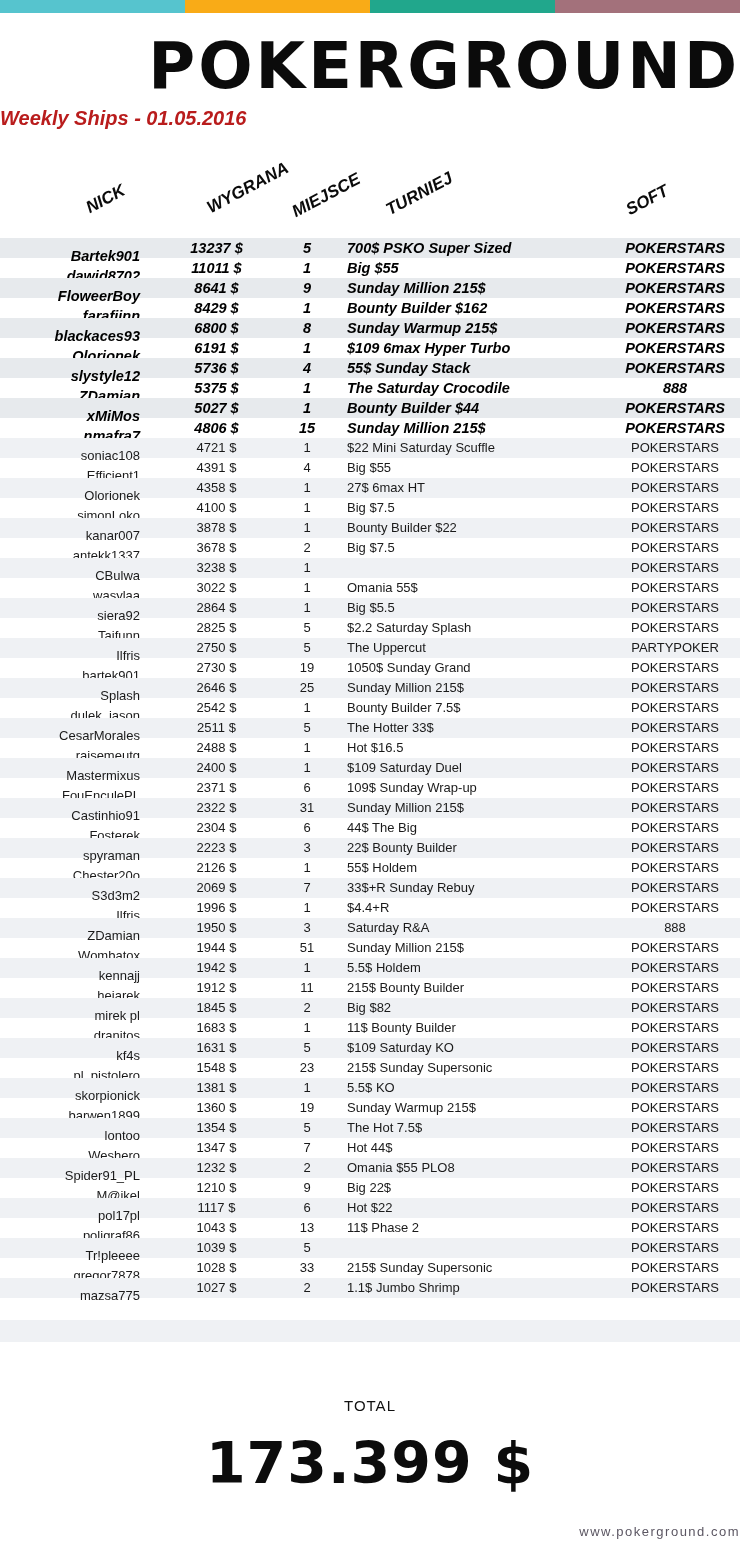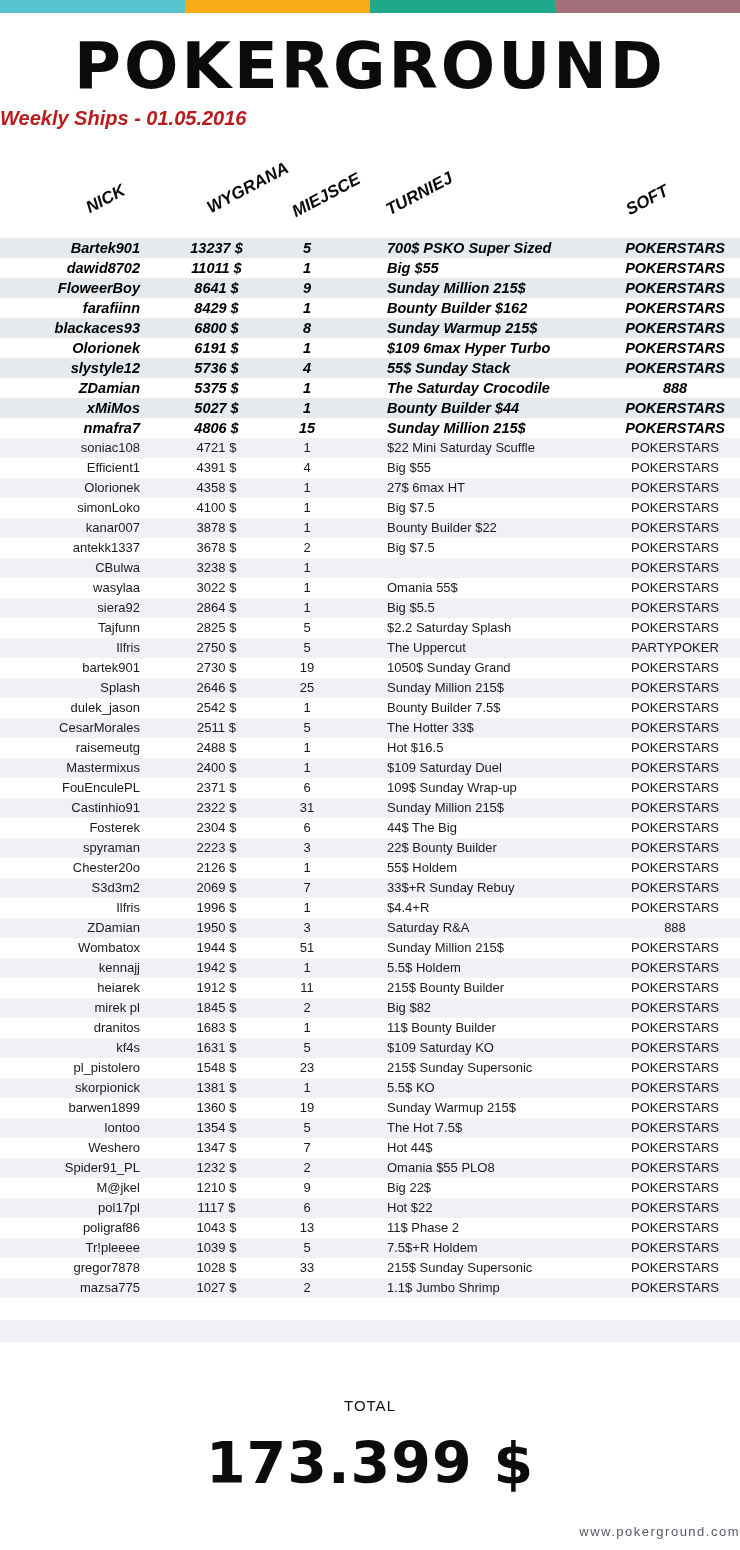--- a/index.html
+++ b/index.html
@@ -3,21 +3,21 @@
 <meta charset="utf-8">
 <style>
   * { margin:0; padding:0; box-sizing:border-box; }
   html,body { background:#ffffff; }
   body { font-family:"Liberation Sans", sans-serif; }
   .page { position:relative; width:740px; height:1550px; background:#fff; overflow:hidden; margin:0 auto; }
 
   .top-bar { display:flex; height:13px; width:100%; }
   .top-bar .bar-seg { flex:1 1 25%; height:13px; }
 
-  .logo { margin-top:16px; height:78px; line-height:74px; text-align:center;
+  .logo { margin-top:16px; height:78px; line-height:74px; text-align:right;
           font-family:"DejaVu Sans", sans-serif; font-weight:bold; font-size:64px;
           letter-spacing:3px; color:#0b0b0b; }
 
   .subtitle { height:26px; text-align:left; font-size:20px; font-weight:bold;
               font-style:italic; color:#b91c1c; }
 
   .header-area { position:relative; height:105px; }
   .col-label { position:absolute; height:20px; line-height:20px; font-size:17px;
                font-weight:bold; font-style:italic; color:#0b0b0b; white-space:nowrap;
                transform:rotate(-28deg); transform-origin:0 100%; }
@@ -27,24 +27,24 @@
   .col-turniej { left:392px; top:67px; }
   .col-soft    { left:632px; top:67px; }
 
   .results { width:100%; }
   .row { position:relative; height:20px; width:100%; }
   .row.stripe { background:#EFF1F4; }
   .row.featured.stripe { background:#E7EAED; }
   .cell { position:absolute; top:0; height:20px; line-height:20px; font-size:13px;
           color:#1a1a1a; white-space:nowrap; overflow:visible; }
   .row.featured .cell { font-size:14.5px; font-weight:bold; font-style:italic; color:#000; }
-  .cell.nick    { left:0;     width:140px; text-align:right; }
+  .cell.nick    { left:0;     width:140px; text-align:right;margin-top:8px; }
   .cell.wygrana { left:168px; width:97px;  text-align:center; }
   .cell.miejsce { left:270px; width:74px;  text-align:center; }
-  .cell.turniej { left:347px; width:256px; text-align:left;margin-left:40px; }
+  .cell.turniej { left:347px; width:256px; text-align:left; }
   .cell.soft    { left:610px; width:130px; text-align:center; }
 
   .spacer-white { height:22px; background:#fff; }
   .spacer-gray  { height:22px; background:#EFF1F4; }
 
   .total-label { margin-top:55px; text-align:center; font-size:15px; letter-spacing:1px;
                  color:#111; }
   .total-value { margin-top:16px; text-align:center; font-family:"DejaVu Sans", sans-serif;
                  font-size:57px; font-weight:bold; letter-spacing:1px; color:#0c0c0c; }
   .footer-url { margin-top:28px; text-align:right; font-size:13px; letter-spacing:1.5px;
@@ -421,21 +421,20 @@
         <div class="cell nick">poligraf86</div>
         <div class="cell wygrana">1043 $</div>
         <div class="cell miejsce">13</div>
         <div class="cell turniej">11$ Phase 2</div>
         <div class="cell soft">POKERSTARS</div>
       </div>
       <div class="row stripe">
         <div class="cell nick">Tr!pleeee</div>
         <div class="cell wygrana">1039 $</div>
         <div class="cell miejsce">5</div>
-        <div class="cell turniej">7.5$+R Holdem</div>
         <div class="cell soft">POKERSTARS</div>
       </div>
       <div class="row">
         <div class="cell nick">gregor7878</div>
         <div class="cell wygrana">1028 $</div>
         <div class="cell miejsce">33</div>
         <div class="cell turniej">215$ Sunday Supersonic</div>
         <div class="cell soft">POKERSTARS</div>
       </div>
       <div class="row stripe">

